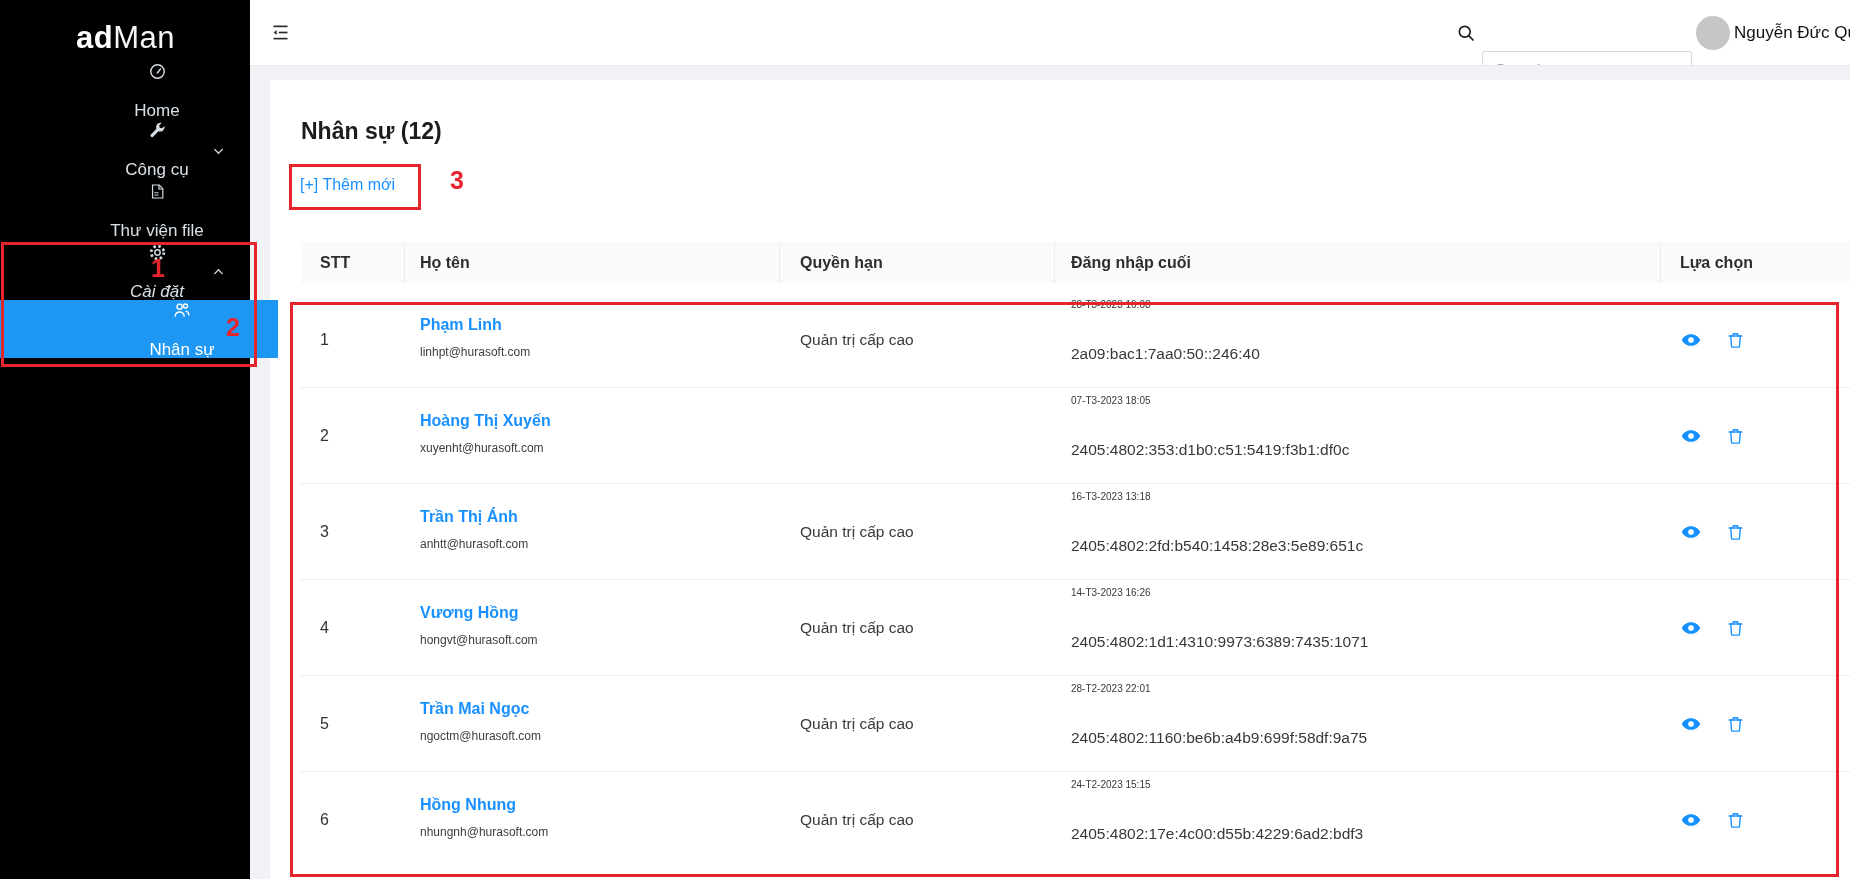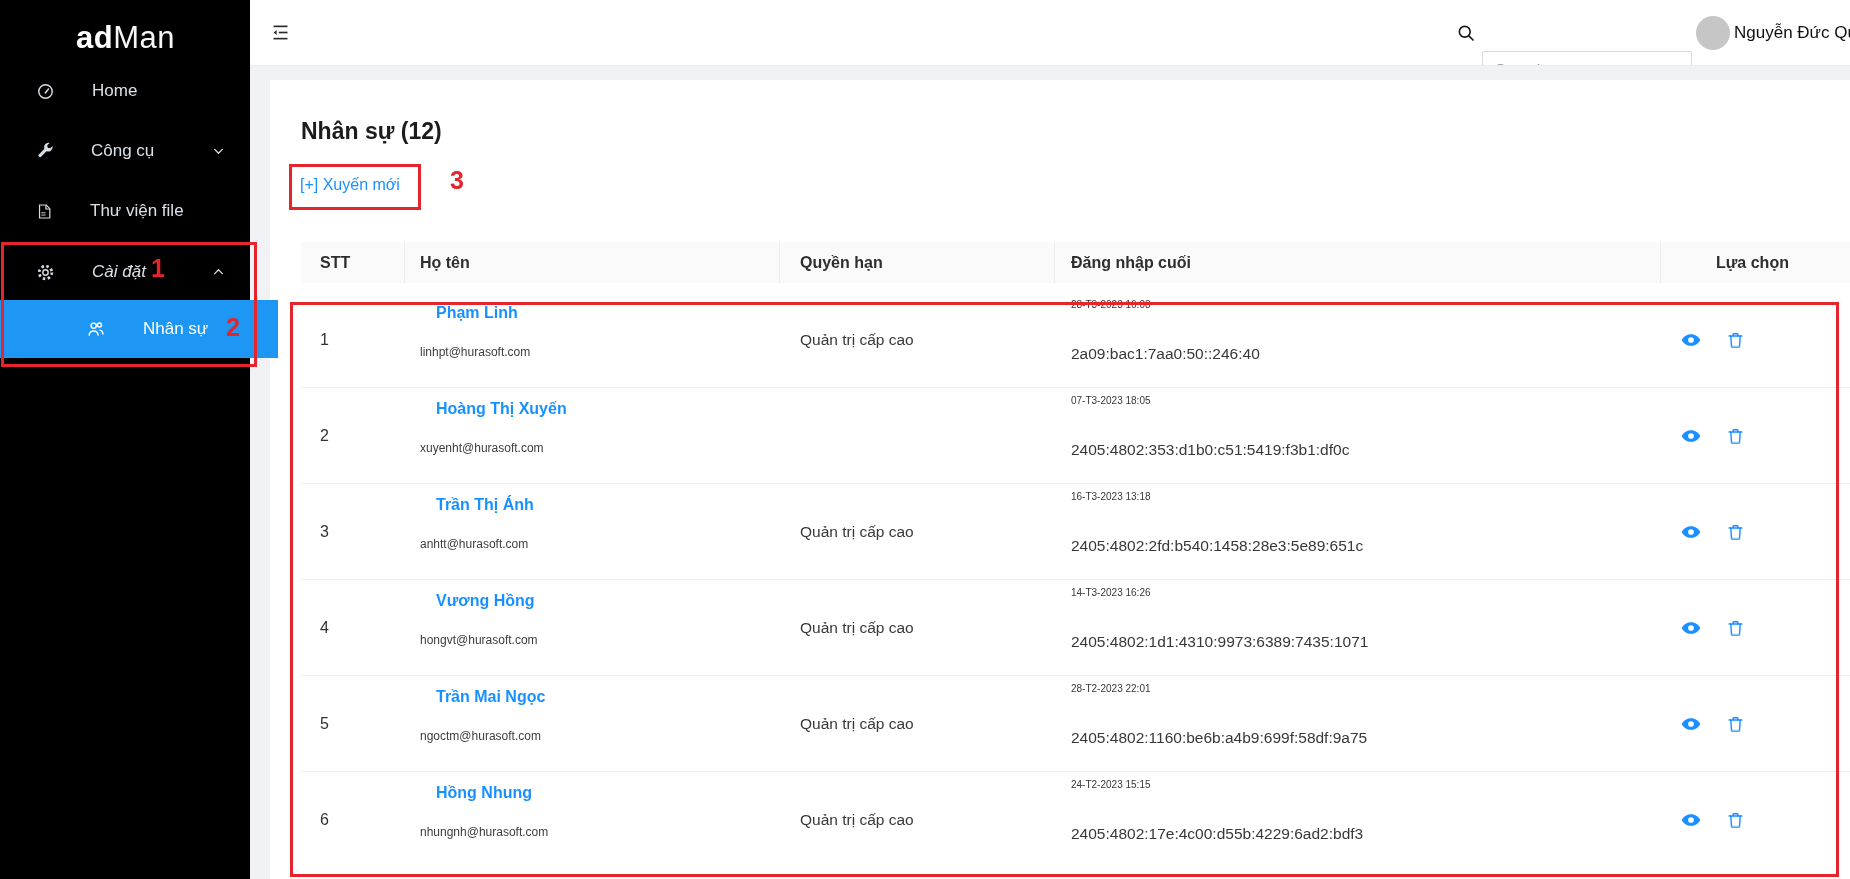--- a/index.html
+++ b/index.html
@@ -6,21 +6,21 @@
   html,body { width:1850px; height:879px; overflow:hidden; }
   body { font-family:"Liberation Sans", sans-serif; background:#f0f2f5; position:relative; }
   .stage { position:absolute; inset:0; }
 
   
   .sidebar { position:absolute; left:0; top:0; width:250px; height:879px; background:#000000; z-index:5; }
   .logo { position:absolute; left:76px; top:20px; font-size:31px; color:#ffffff; letter-spacing:.5px; }
   .logo b { font-weight:700; }
   .logo span { font-weight:300; opacity:.96; }
   .s-item { position:absolute; left:0; width:278px; height:58px; display:flex; align-items:center;
-            padding-left:36px; gap:37px; color:#d9e1e8; font-size:17px; cursor:pointer; }
+            padding-left:36px; gap:20px; color:#d9e1e8; font-size:17px; cursor:pointer;flex-direction:column; }
   .s-item .chev { position:absolute; left:212px; top:50%; transform:translateY(-50%); }
   .s-home   { top:62px; }
   .s-congcu { top:122px; }
   .s-thuvien{ top:182px; }
   .s-caidat { top:243px;font-style:italic; }
   .s-nhansu { top:300px; height:58px; background:#1e96f3; color:#ffffff; padding-left:86px; }
 
   
   .topbar { position:absolute; left:250px; top:0; width:1600px; height:66px; background:#ffffff;
             border-bottom:1px solid #ececec; z-index:4; overflow:hidden; }
@@ -37,30 +37,30 @@
 
   
   .card { position:absolute; left:270px; top:80px; width:1776px; height:799px; background:#ffffff; }
   .page-title { position:absolute; left:31px; top:38px; font-size:23px; font-weight:700; color:#1c1c1c; }
   .add-link { position:absolute; left:30px; top:96px; font-size:16px; color:#1890ff; cursor:pointer; text-decoration:none; }
 
   .table { position:absolute; left:31px; top:162px; width:1549px; }
   .thead { position:relative; height:41px; background:#fafafa; }
   .th { position:absolute; top:0; line-height:41px; font-size:16px; font-weight:600; color:#2e2e2e; white-space:nowrap; }
   .th-stt { left:19px; } .th-name { left:119px; } .th-role { left:499px; }
-  .th-login { left:770px; } .th-select { left:1379px;margin-left:36px; }
+  .th-login { left:770px; } .th-select { left:1379px; }
   .th-div { position:absolute; top:0; bottom:0; width:1px; background:#ececec; }
   .d1{left:103px;} .d2{left:478px;} .d3{left:753px;} .d4{left:1359px;}
 
   .tbody { position:relative; margin-top:9px; }
   .t-row { position:relative; height:96px; border-bottom:1px solid #ededed; background:#fff; }
   .t-row:last-child { border-bottom:none; }
   .c-stt  { position:absolute; left:19px; top:50%; transform:translateY(-50%); font-size:16px; color:#333; }
-  .c-name { position:absolute; left:119px; top:12px; font-size:16px; font-weight:700; color:#1890ff;
-            cursor:pointer; text-decoration:none; white-space:nowrap;margin-left:16px; }
+  .c-name { position:absolute; left:119px; top:24px; font-size:16px; font-weight:700; color:#1890ff;
+            cursor:pointer; text-decoration:none; white-space:nowrap; }
   .c-email{ position:absolute; left:119px; top:53px; font-size:12px; color:#3d3d3d; white-space:nowrap; }
   .c-role { position:absolute; left:499px; top:50%; transform:translateY(-50%); font-size:15.5px; color:#383838; }
   .c-date { position:absolute; left:770px; top:7px; font-size:10px; color:#383838; white-space:nowrap; }
   .c-ip   { position:absolute; left:770px; top:53px; font-size:15.5px; color:#383838; white-space:nowrap; }
   .c-eye  { position:absolute; left:1380px; top:50%; transform:translateY(-50%); cursor:pointer; line-height:0; }
   .c-trash{ position:absolute; left:1425px; top:50%; transform:translateY(-50%); cursor:pointer; line-height:0; }
 
   
   .red-box { position:absolute; border:3px solid #e5242b; z-index:30; pointer-events:none; }
   .box-sidebar { left:1px;   top:242px; width:256px;  height:125px; }
@@ -157,21 +157,21 @@
           <path d="M15.5 15.5L21 21"></path>
         </svg>
     </span>
     <input class="search-input" type="text" placeholder="Search" style="">
     <span class="avatar"></span>
     <span class="username">Nguyễn Đức Qu</span>
   </header>
 
   <main class="card">
     <h1 class="page-title">Nhân sự (12)</h1>
-    <a class="add-link">[+] Xuyến mới</a>
+    <a class="add-link">[+] Thêm mới</a>
 
     <div class="table">
       <div class="thead">
         <span class="th th-stt">STT</span>
         <span class="th th-name">Họ tên</span>
         <span class="th th-role">Quyền hạn</span>
         <span class="th th-login">Đăng nhập cuối</span>
         <span class="th th-select">Lựa chọn</span>
         <span class="th-div d1"></span>
         <span class="th-div d2"></span>

